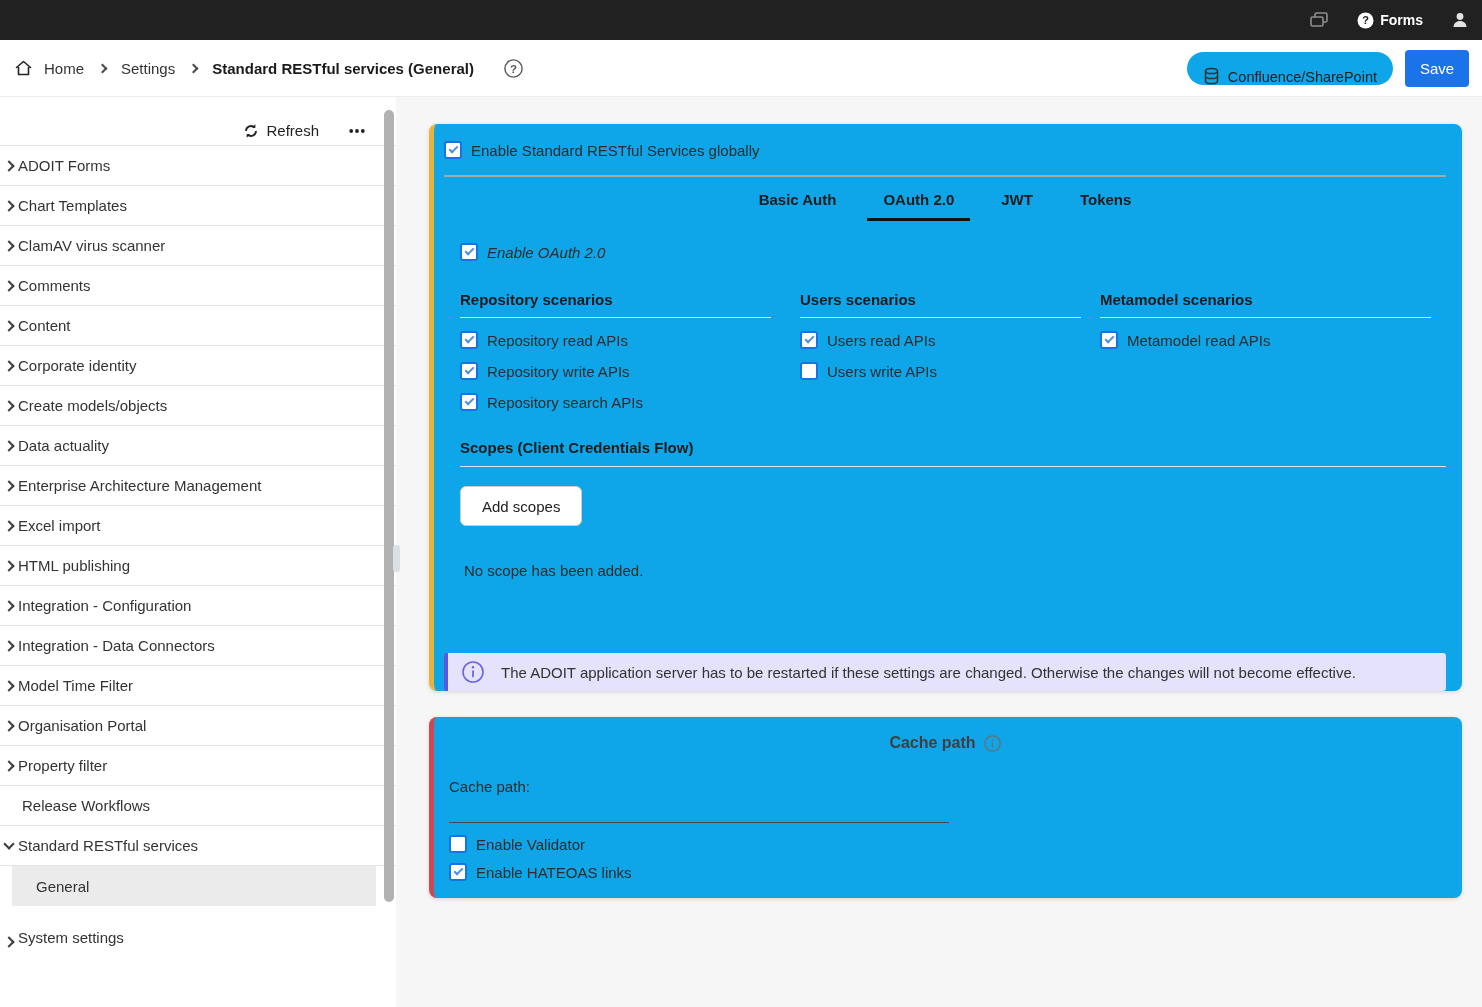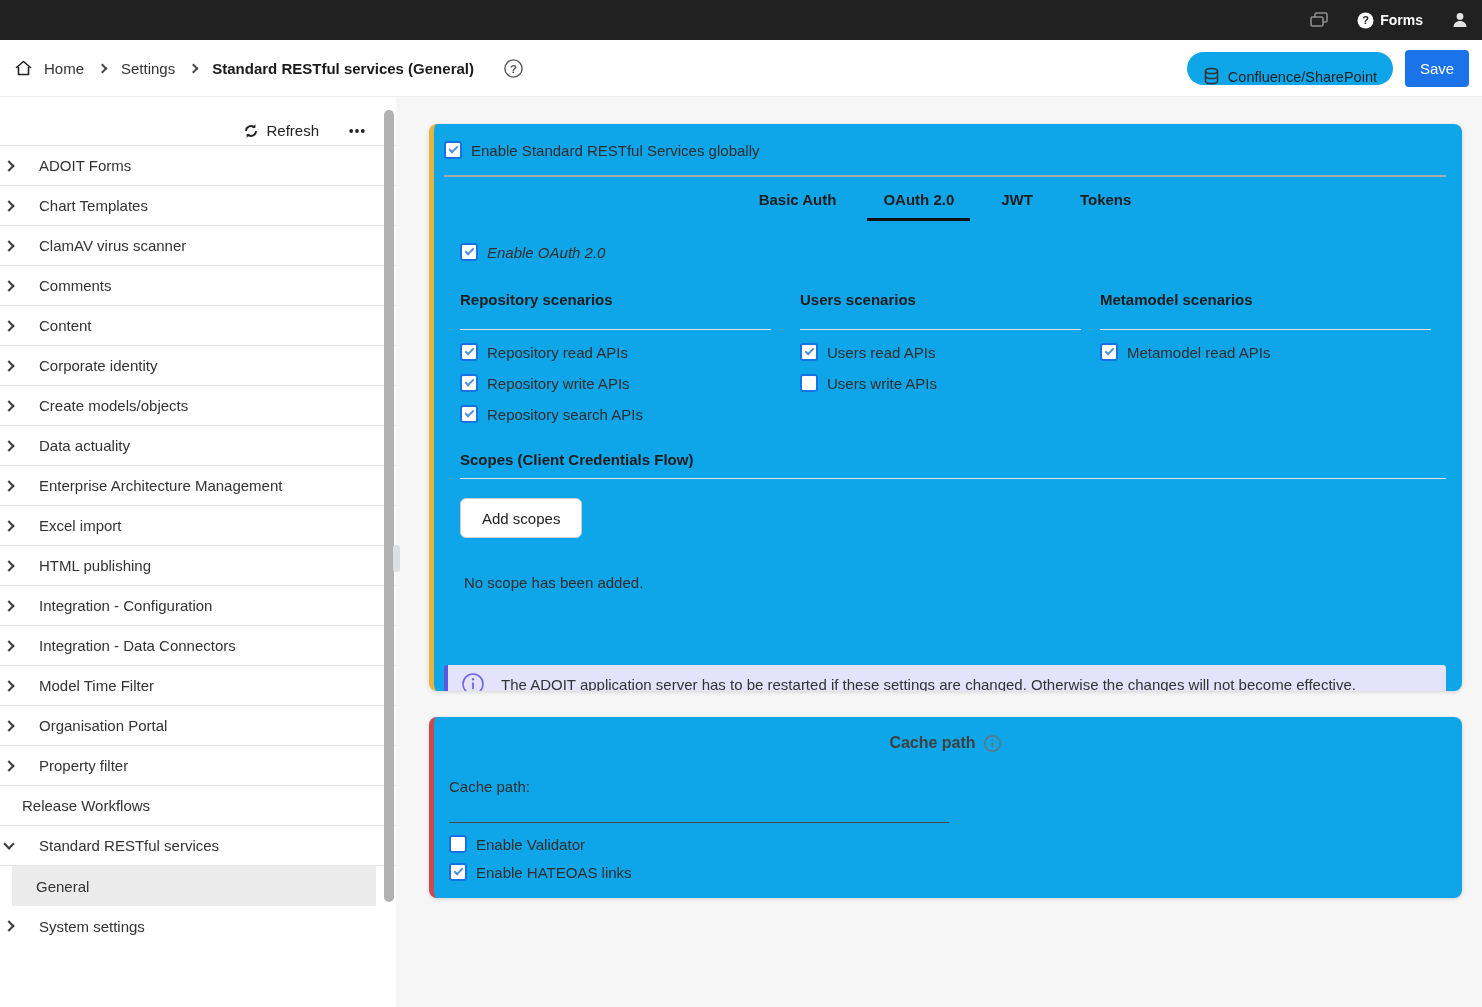--- a/index.html
+++ b/index.html
@@ -30,26 +30,26 @@
   .main { flex:1; background:#f6f6f6; padding:27px 20px 0 33px; overflow:hidden; }
 
   
   .side-tools { display:flex; justify-content:flex-end; align-items:center; gap:30px; margin-top:25px; padding-right:31px; }
   .refreshbtn { display:flex; align-items:center; gap:7px; font-size:15px; color:#222; cursor:pointer; }
   .morebtn { display:flex; cursor:pointer; }
   .filterwrap { margin:27px 0 0 6px; width:361px; border-bottom:1px solid #4d4d4d; padding-bottom:6px; }
   .filterwrap input { border:none; outline:none; width:100%; font-size:15px; font-family:inherit; color:#333; background:transparent; }
   .filterwrap input::placeholder { color:#9e9e9e; }
   .nav { margin-top:6px; border-top:1px solid #e4e4e4; }
-  .nrow { height:40px; border-bottom:1px solid #e4e4e4; display:flex; align-items:center; gap:24px; padding-left:4px; font-size:15px; color:#333; cursor:pointer; }
+  .nrow { height:40px; border-bottom:1px solid #e4e4e4; display:flex; align-items:center; gap:3px; padding-left:4px; font-size:15px; color:#333; cursor:pointer; }
   .nrow .chev { flex:none; width:8px; height:8px; border-top:2px solid #3c3c3c; border-right:2px solid #3c3c3c; transform:rotate(45deg); margin:0 2px 0 1px; }
   .nrow .chev.down { transform:rotate(135deg); margin-top:-3px; }
   .nrow.nochev { padding-left:22px; }
   .nrow.child { margin-left:12px; width:364px; background:#ebebeb; border-bottom:none; padding-left:24px; }
-  .nrow.last { border-bottom:none; }
+  .nrow.last { border-bottom:none;align-items:flex-end; }
   .sb-thumb { position:absolute; left:384px; top:13px; width:10px; height:792px; background:#b1b1b1; border-radius:5px; }
   .splitter { position:absolute; left:393px; top:448px; width:7px; height:27px; background:#dde0e3; border-radius:3px; z-index:3; }
 
   
   .card { background:#0ea5e9; border-radius:8px; box-shadow:0 1px 4px rgba(0,0,0,0.14); width:1033px; }
   .card1 { border-left:5px solid #e7b43c; height:567px; padding:0 16px 0 10px; overflow:hidden; }
   .card2 { border-left:5px solid #cb4a52; height:181px; padding:0 16px 0 10px; margin-top:26px; overflow:hidden; }
 
   
   .cbrow { display:flex; align-items:center; gap:9px; }
@@ -61,21 +61,21 @@
   .toggle-row { padding-top:17px; }
   .divider1 { margin-top:16px; border-top:2px solid #a8a8a8; }
 
   .tabs { display:flex; justify-content:center; margin-top:8px;gap:15px; }
   .tab { font-size:15px; font-weight:bold; color:#1c1c1c; padding:6px 16px 10px; border-bottom:3px solid transparent; cursor:pointer; }
   .tab.active { border-bottom-color:#111; }
 
   .enable-row { margin-top:22px; margin-left:16px;font-style:italic; }
 
   .grid { display:flex; margin-top:30px; margin-left:16px; }
-  .gcol h3 { font-size:15px; font-weight:bold; color:#1c1c1c; padding-bottom:21px; border-bottom:1px solid #e2e2e2; }
+  .gcol h3 { font-size:15px; font-weight:bold; color:#1c1c1c; padding-bottom:9px; border-bottom:1px solid #e2e2e2; }
   .gcol .cbrow { margin-top:13px; }
   .gc1 { width:311px; margin-right:29px; }
   .gc2 { width:281px; margin-right:19px; }
   .gc3 { width:331px; }
 
   .scopes-h { margin-top:28px; margin-left:16px; font-size:15px; font-weight:bold; color:#1c1c1c; padding-bottom:10px; border-bottom:1px solid #e2e2e2; }
   .addbtn { margin-top:19px; margin-left:16px; height:40px; padding:0 21px; background:#fff; border:1px solid #ccc; border-radius:6px; font-size:15px; font-family:inherit; color:#222; cursor:pointer; }
   .empty { margin-top:36px; margin-left:20px; font-size:15px; color:#2d2d2d; }
 
   .notice { margin-top:74px; height:38px; background:#e4e3fb; border-left:4px solid #5b57e3; border-radius:3px; display:flex; align-items:center; gap:17px; padding-left:14px; }

